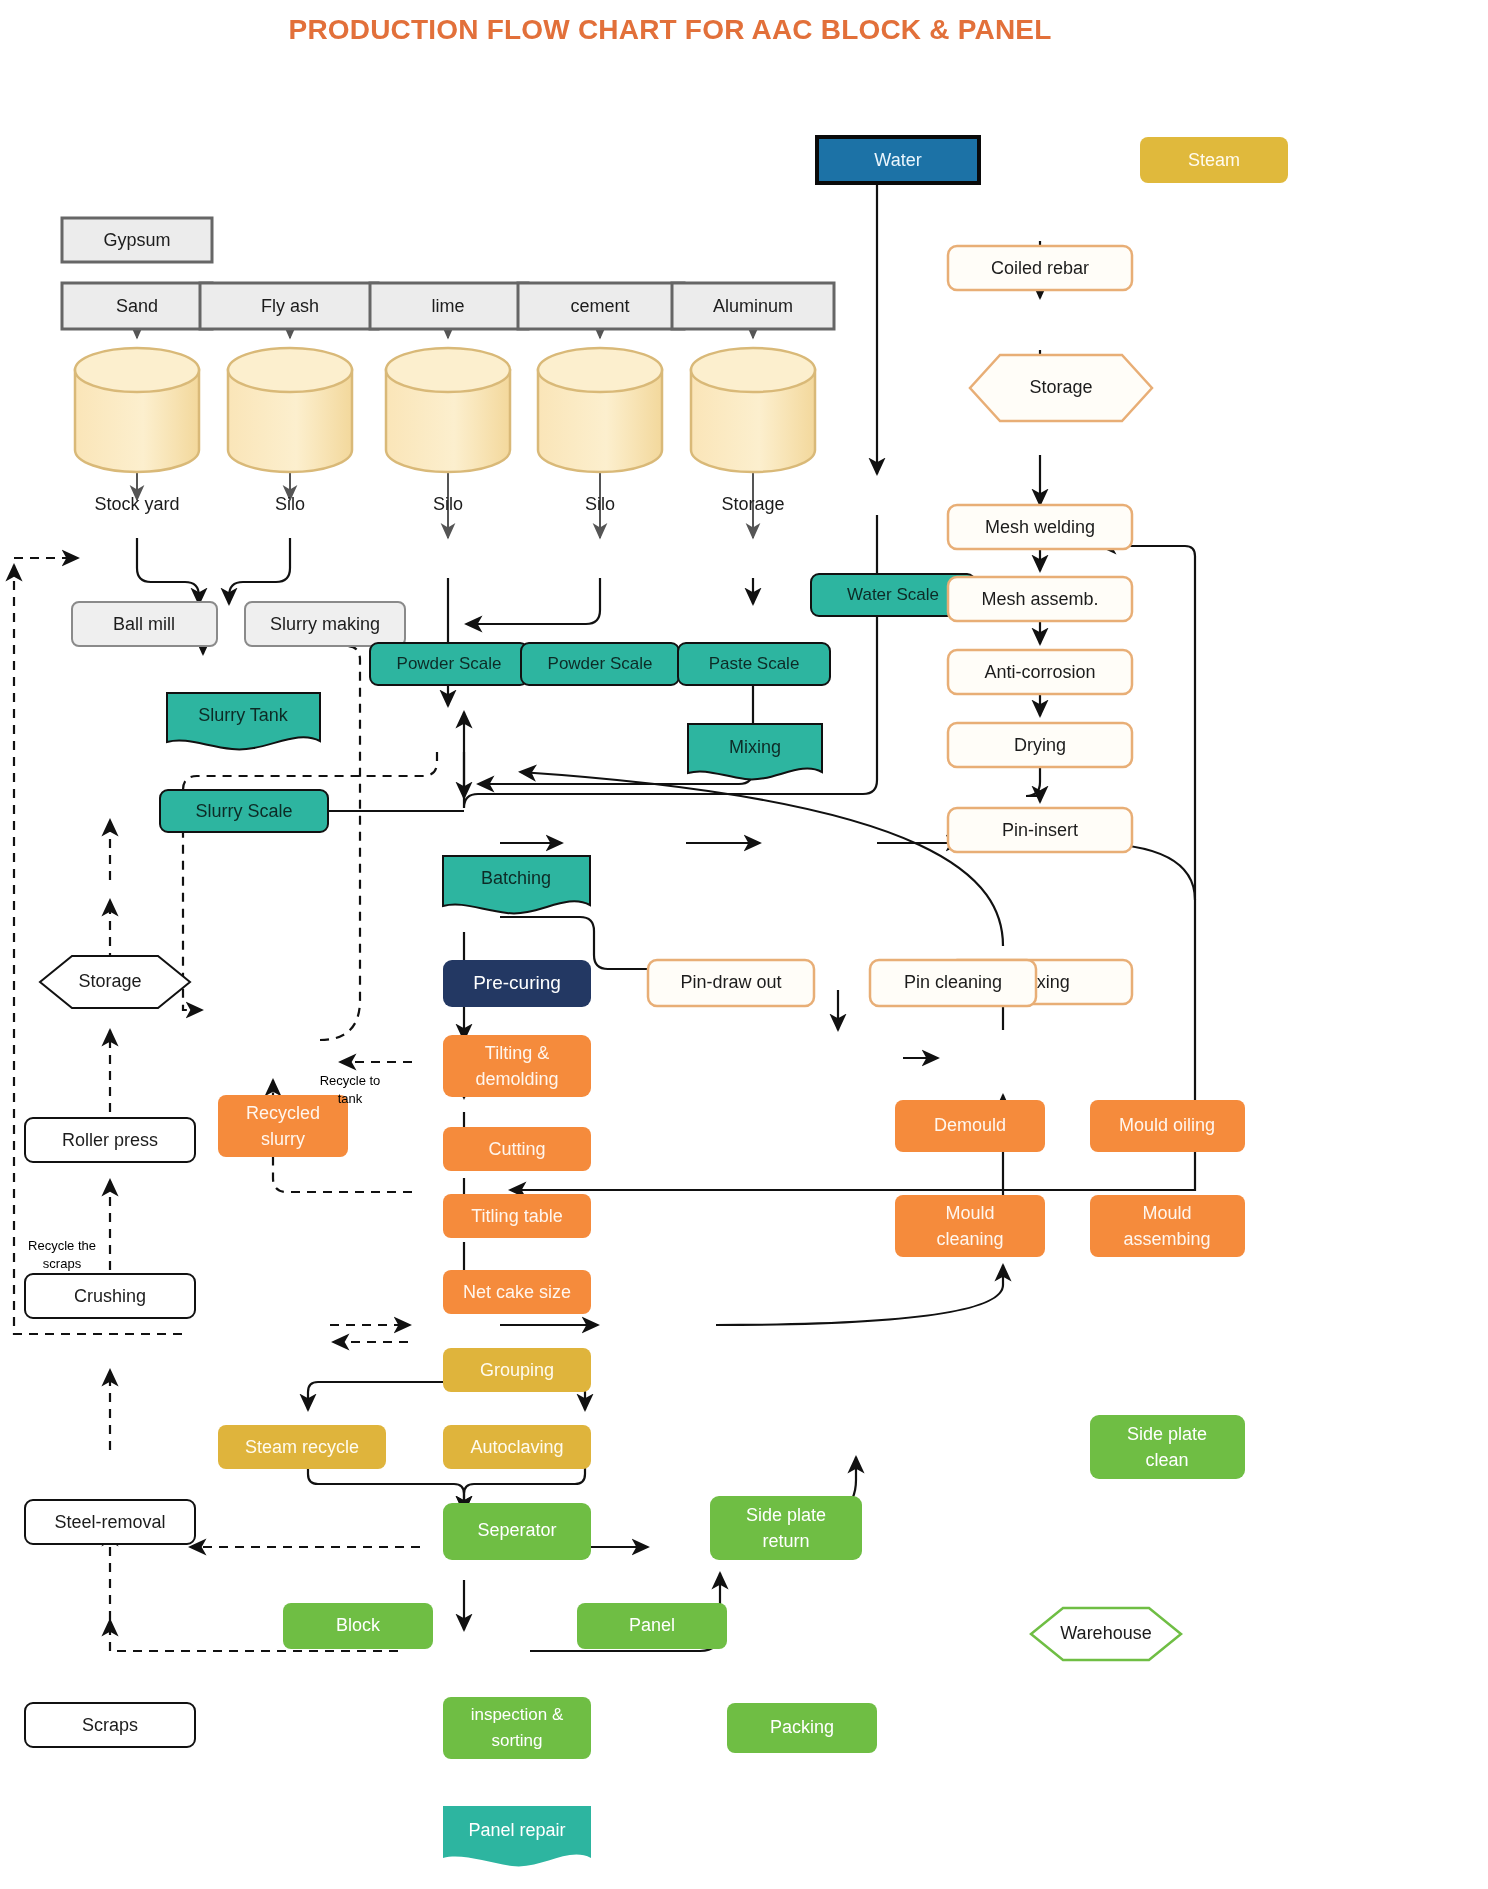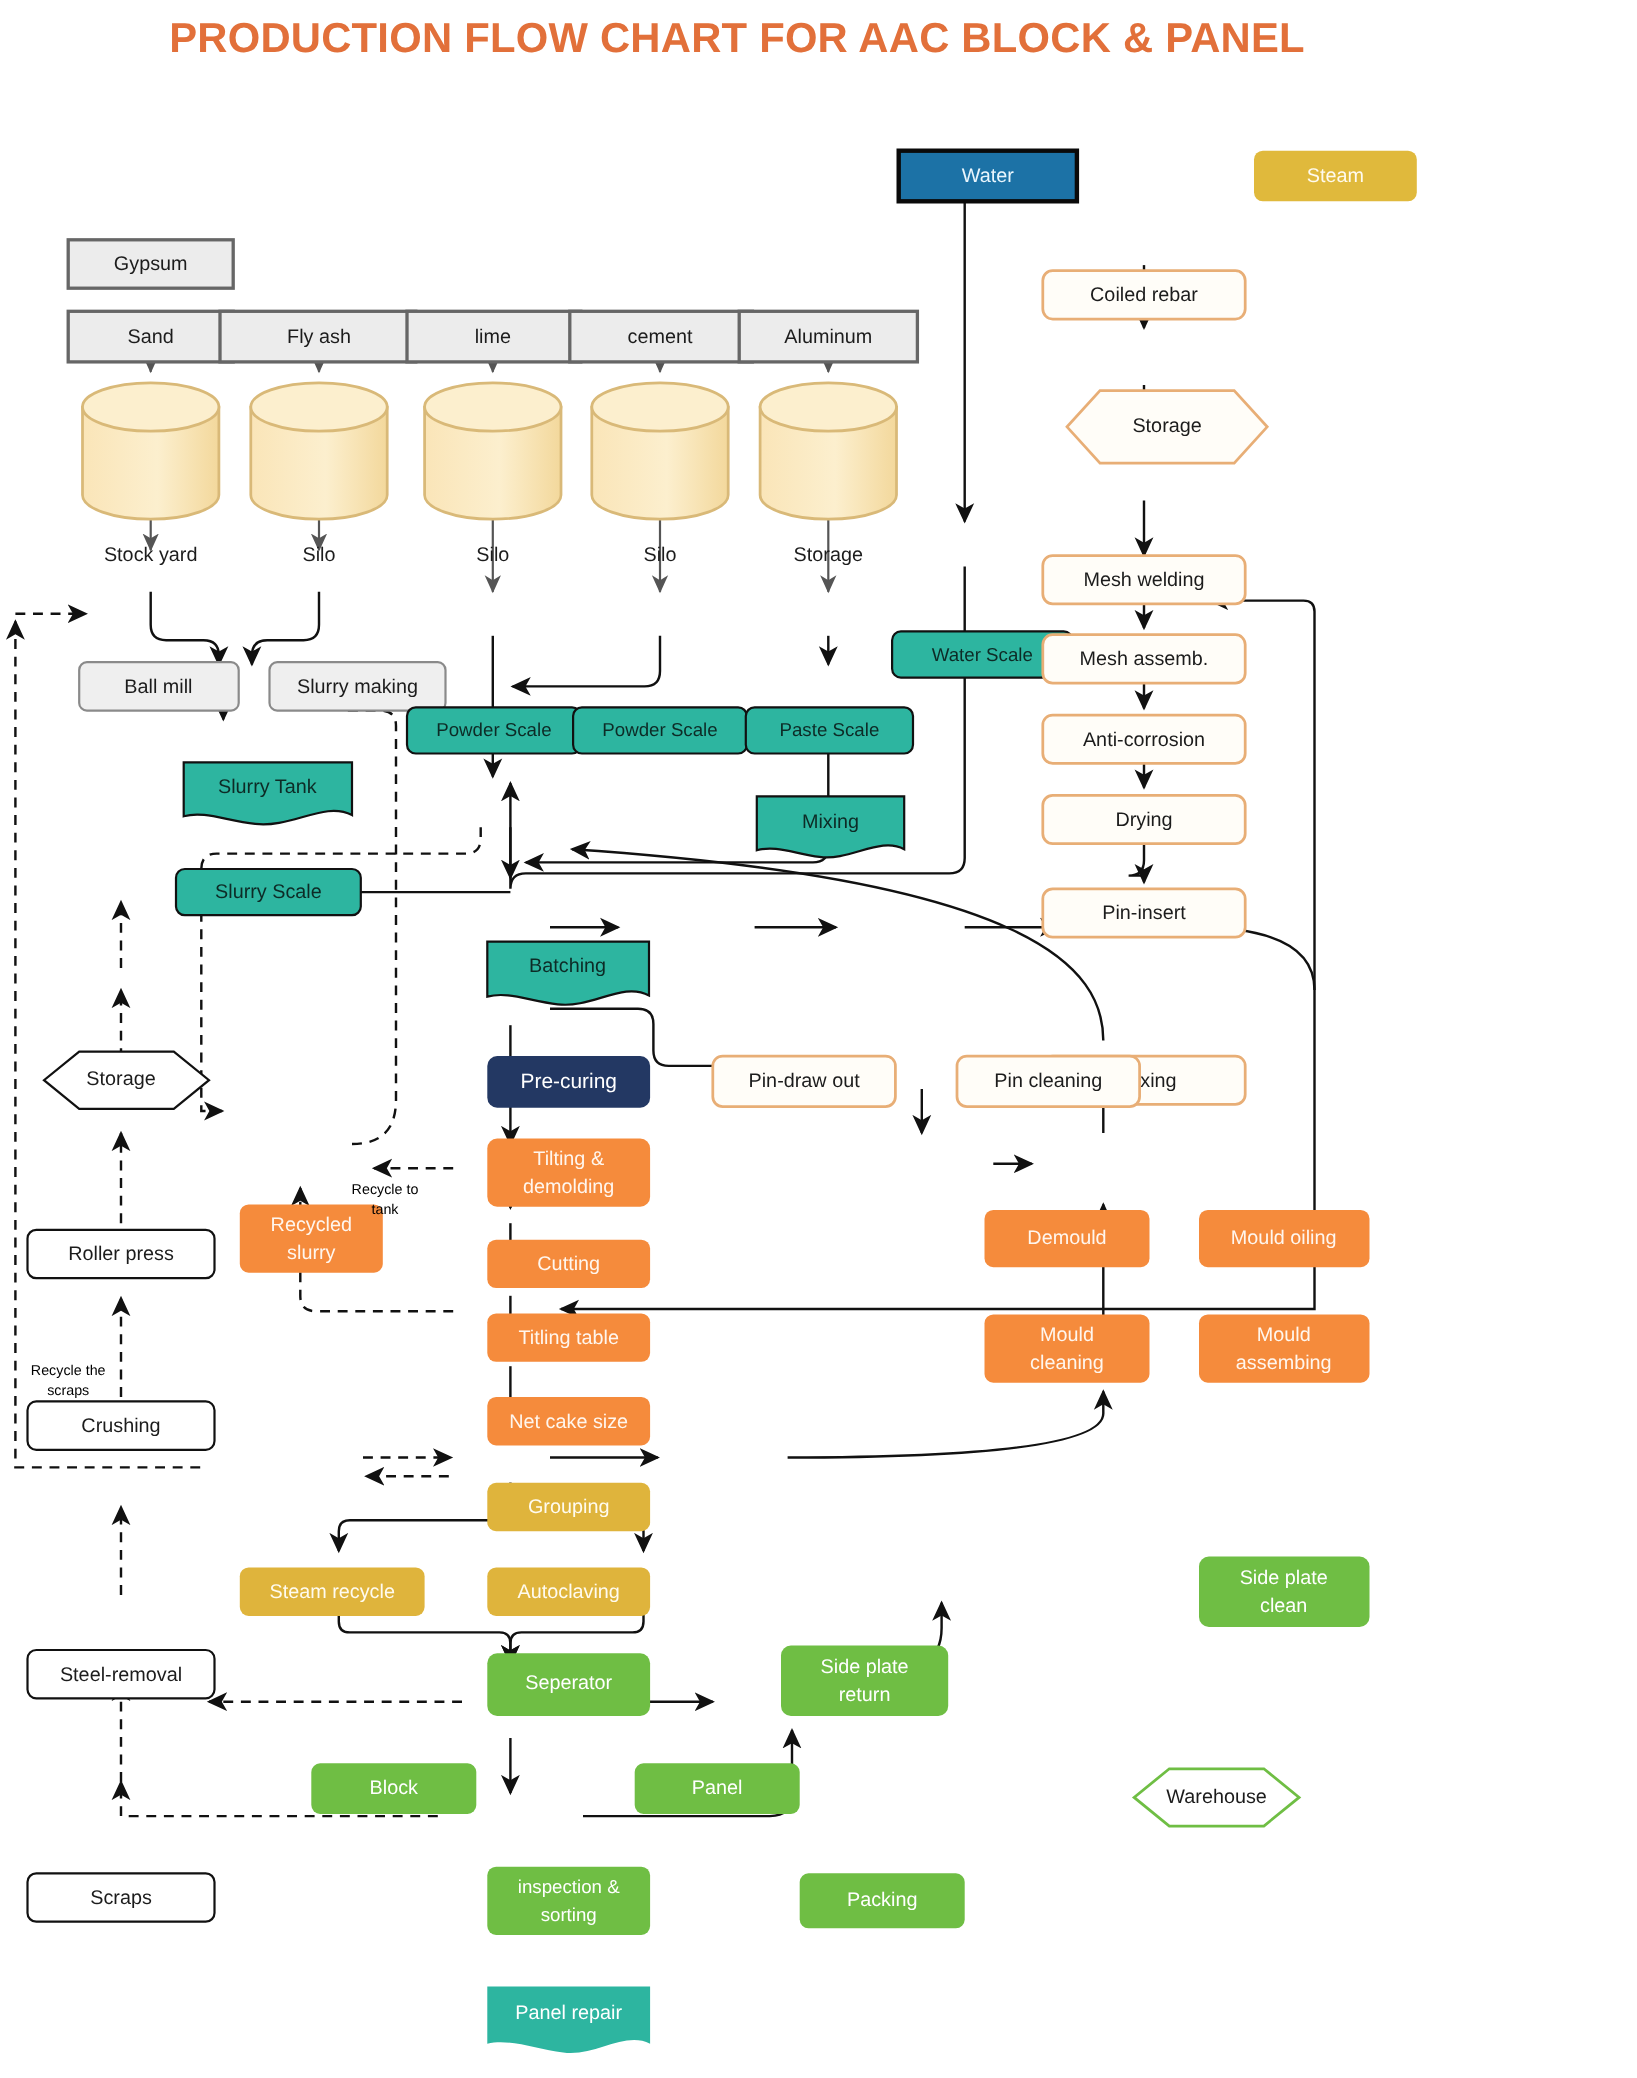--- a/index.html
+++ b/index.html
@@ -1,20 +1,20 @@
 <!DOCTYPE html>
 <html><head>
 <meta charset="utf-8">
 <style>
   html,body{margin:0;padding:0;background:#ffffff;}
   body{width:1488px;height:1889px;font-family:"Liberation Sans",sans-serif;overflow:hidden;}
   #root{position:relative;width:1488px;height:1889px;}
   .title{
     position:absolute;left:0;top:14px;width:1340px;text-align:center;
-    font-size:38px;font-weight:bold;color:#E2703A;letter-spacing:.2px;
+    font-size:28px;font-weight:bold;color:#E2703A;letter-spacing:.2px;
     font-family:"Liberation Sans",sans-serif;
   }
   svg{position:absolute;left:0;top:0;width:1488px;height:1889px;}
   .nodeLabel{
     font-family:"Liberation Sans",sans-serif;
     text-anchor:middle;dominant-baseline:middle;
   }
   .edgeLabel{
     font-family:"Liberation Sans",sans-serif;font-size:13px;fill:#000;
     text-anchor:middle;dominant-baseline:middle;

